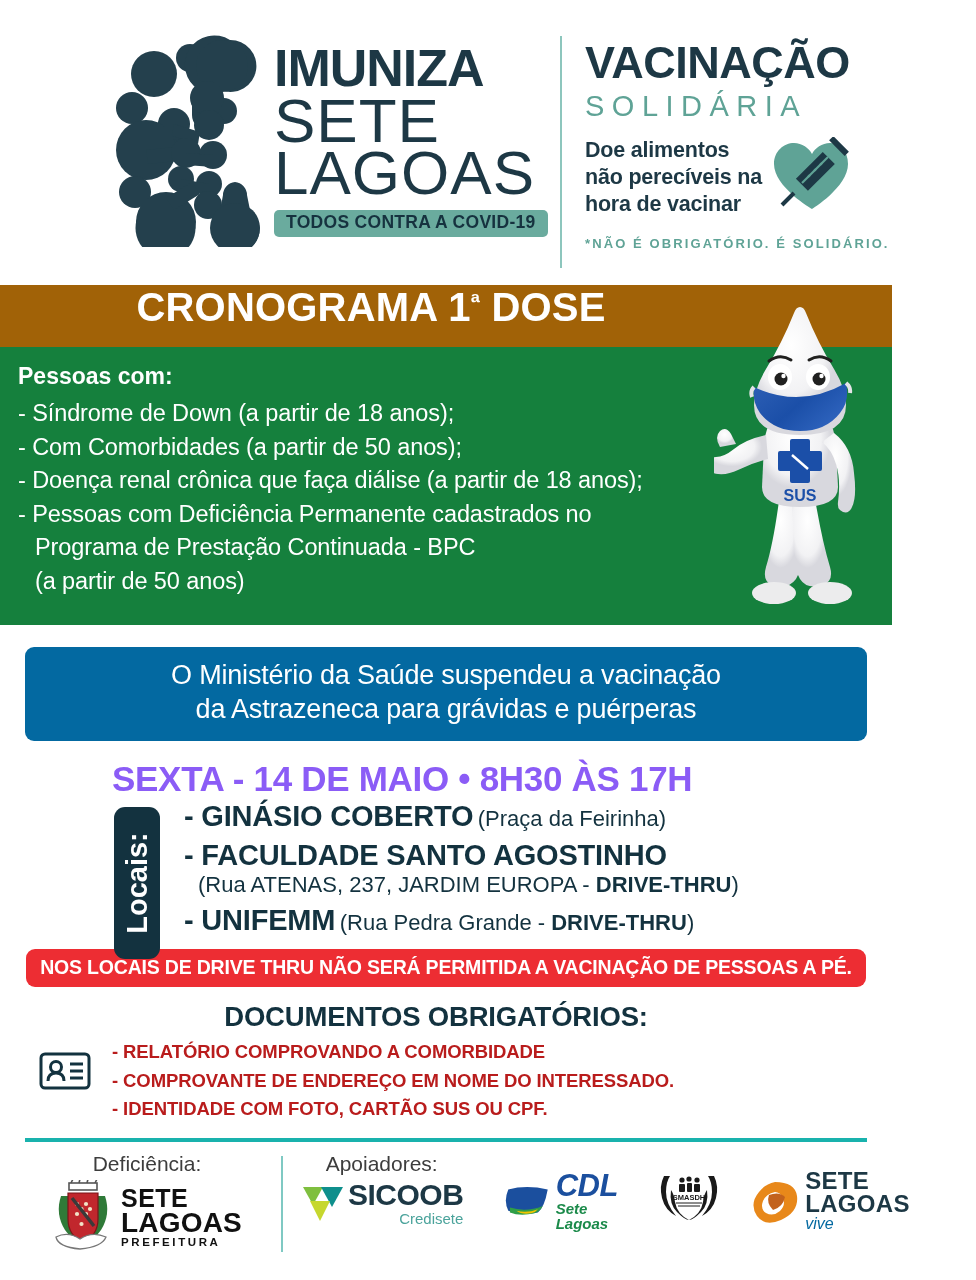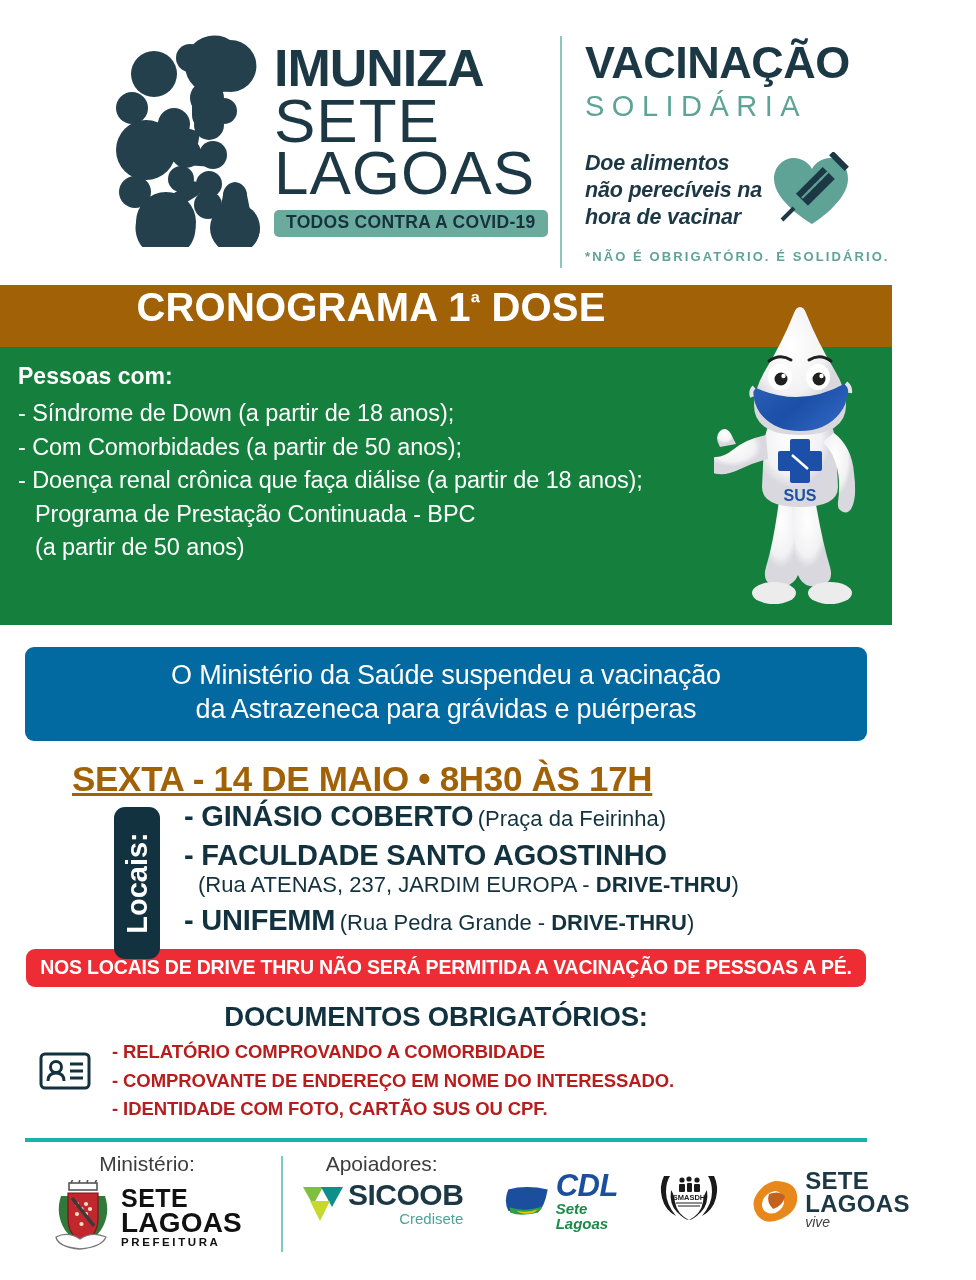--- a/index.html
+++ b/index.html
@@ -42,21 +42,21 @@
     position: absolute; left: 585px; top: 40px; width: 380px;
   }
   .w-vacinacao {
     font-size: 45px; font-weight: 800; color: #1d3845;
     letter-spacing: -.5px; line-height: 1;
   }
   .w-solidaria {
     font-size: 29px; font-weight: 400; color: #5fa396;
     letter-spacing: 7.5px; margin-top: 5px;
   }
-  .doe-row { display: flex; align-items: center; margin-top: 27px; font-style: italic; }
+  .doe-row { display: flex; margin-top: 14px; }
   .doe-text {
     font-size: 21.5px; font-weight: 600; color: #1d3845;
     line-height: 1.26; letter-spacing: -.2px;
   }
   .heart-syringe { width: 92px; height: 78px; margin-left: 4px; flex: none; }
   .obrig-note {
     font-size: 13px; color: #5fa396; letter-spacing: 2.1px;
     font-weight: 600; margin-top: 18px;
   }
 
@@ -93,22 +93,22 @@
     padding: 12px 10px 14px; text-align: center;
   }
   .redbanner p {
     color: #fff; font-size: 27px; font-weight: 400;
     line-height: 1.25; letter-spacing: -.2px;
   }
 
   
   .schedule { position: relative; margin-top: 18px; padding-left: 0; }
   .sched-date {
-    color: #a16207; font-size: 35px; font-weight: 800;
-    letter-spacing: -.3px; margin-left: 72px; text-decoration: underline;
+    color: #8b5cf6; font-size: 35px; font-weight: 800;
+    letter-spacing: -.3px; margin-left: 112px;
   }
   .locais-badge {
     position: absolute; left: 114px; top: 48px;
     width: 46px; height: 152px; background: #13323f; border-radius: 11px;
   }
   .locais-badge span {
     position: absolute; left: 50%; top: 50%;
     transform: translate(-50%,-50%) rotate(-90deg);
     color: #fff; font-size: 29px; font-weight: 800; white-space: nowrap;
   }
@@ -166,21 +166,21 @@
   .sponsors { position: absolute; left: 505px; top: 28px; display: flex; align-items: flex-start; gap: 28px; }
   .cdl-wrap { display: flex; align-items: center; gap: 3px; }
   .cdl-txt { display: flex; flex-direction: column; line-height: 1; }
   .cdl-txt .a { font-size: 31px; font-weight: 800; color: #1b4f9e; font-style: italic; letter-spacing: -.5px; }
   .cdl-txt .b { font-size: 15px; font-weight: 700; color: #1b8a4a; font-style: italic; }
   .smasdh-wrap { display: flex; flex-direction: column; align-items: center; }
   .slv-wrap { display: flex; align-items: center; gap: 5px; }
   .slv-txt { display: flex; flex-direction: column; line-height: .94; }
   .slv-txt .a { font-size: 24px; font-weight: 800; color: #1d3845; letter-spacing: .3px; }
   .slv-txt .b { font-size: 24px; font-weight: 800; color: #1d3845; letter-spacing: .3px; }
-  .slv-txt .c { font-size: 14px; font-style: italic; color: #404040; margin-top: 1px; }
+  .slv-txt .c { font-size: 16px; font-style: italic; color: #0369a1; margin-top: 1px; }
 </style>
 </head>
 <body>
 
 <div class="poster">
 
   <div class="header">
 
     <div class="brand-left">
       <svg class="blob-logo" viewBox="0 0 152 215">
@@ -259,20 +259,21 @@
   <div class="titlebar">
     <h1><span>CRONOGRAMA 1</span><sup>ª</sup><span> DOSE</span></h1>
   </div>
 
   <div class="tealblock">
     <div class="lead">Pessoas com:</div>
     <div class="crit">
       <div>- Síndrome de Down (a partir de 18 anos);</div>
       <div>- Com Comorbidades (a partir de 50 anos);</div>
       <div>- Doença renal crônica que faça diálise (a partir de 18 anos);</div>
+      <div>- Pessoas com Deficiência Permanente cadastrados no</div>
       <div class="cont">Programa de Prestação Continuada - BPC</div>
       <div class="cont">(a partir de 50 anos)</div>
     </div>
 
     <svg class="mascot" viewBox="0 0 172 320">
       <defs>
         <radialGradient id="bodyg" cx="40%" cy="30%">
           <stop offset="0%" stop-color="#ffffff"></stop>
           <stop offset="75%" stop-color="#f2f2f4"></stop>
           <stop offset="100%" stop-color="#d8d8de"></stop>
@@ -367,21 +368,21 @@
         <li>- COMPROVANTE DE ENDEREÇO EM NOME DO INTERESSADO.</li>
         <li>- IDENTIDADE COM FOTO, CARTÃO SUS OU CPF.</li>
       </ul>
     </div>
   </div>
 
   <div class="divline"></div>
   <div class="footer">
 
     <div class="foot-col realizacao">
-      <div class="foot-label">Ministério:</div>
+      <div class="foot-label">Deficiência:</div>
       <div class="sl-pref">
         <svg width="62" height="74" viewBox="0 0 62 74">
           <rect x="17" y="3" width="28" height="7" fill="none" stroke="#555" stroke-width="1.6"></rect>
           <path d="M19 3 l2 -4 M27 3 l1 -4 M35 3 l1 -4 M43 3 l2 -4" stroke="#555" stroke-width="1.6"></path>
           <path d="M9 16 q-6 18 4 34 q6 9 18 14 q12 -5 18 -14 q10 -16 4 -34z" fill="#2f7a38"></path>
           <path d="M16 13 h30 v26 q0 16 -15 24 q-15 -8 -15 -24z" fill="#c1272d" stroke="#7a1419" stroke-width="1.2"></path>
           <g fill="#f2e3c8">
             <circle cx="25" cy="24" r="2.1"></circle>
               <circle cx="34" cy="24" r="2.1"></circle>
             <circle cx="25" cy="34" r="2.1"></circle>

